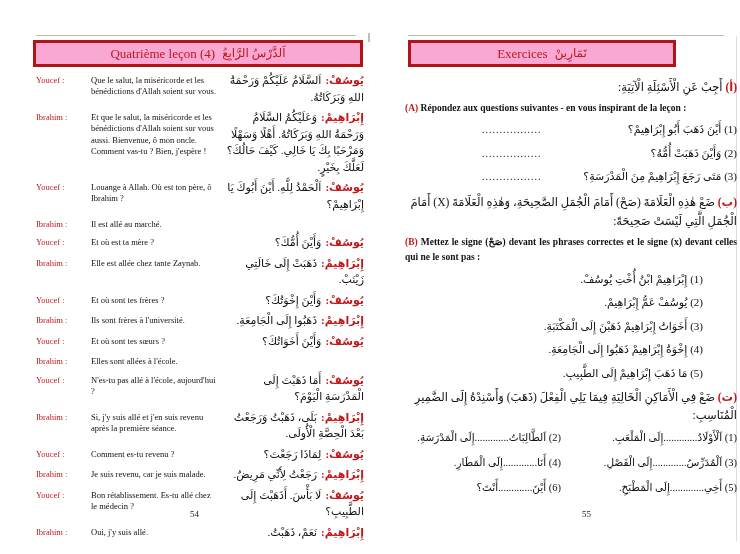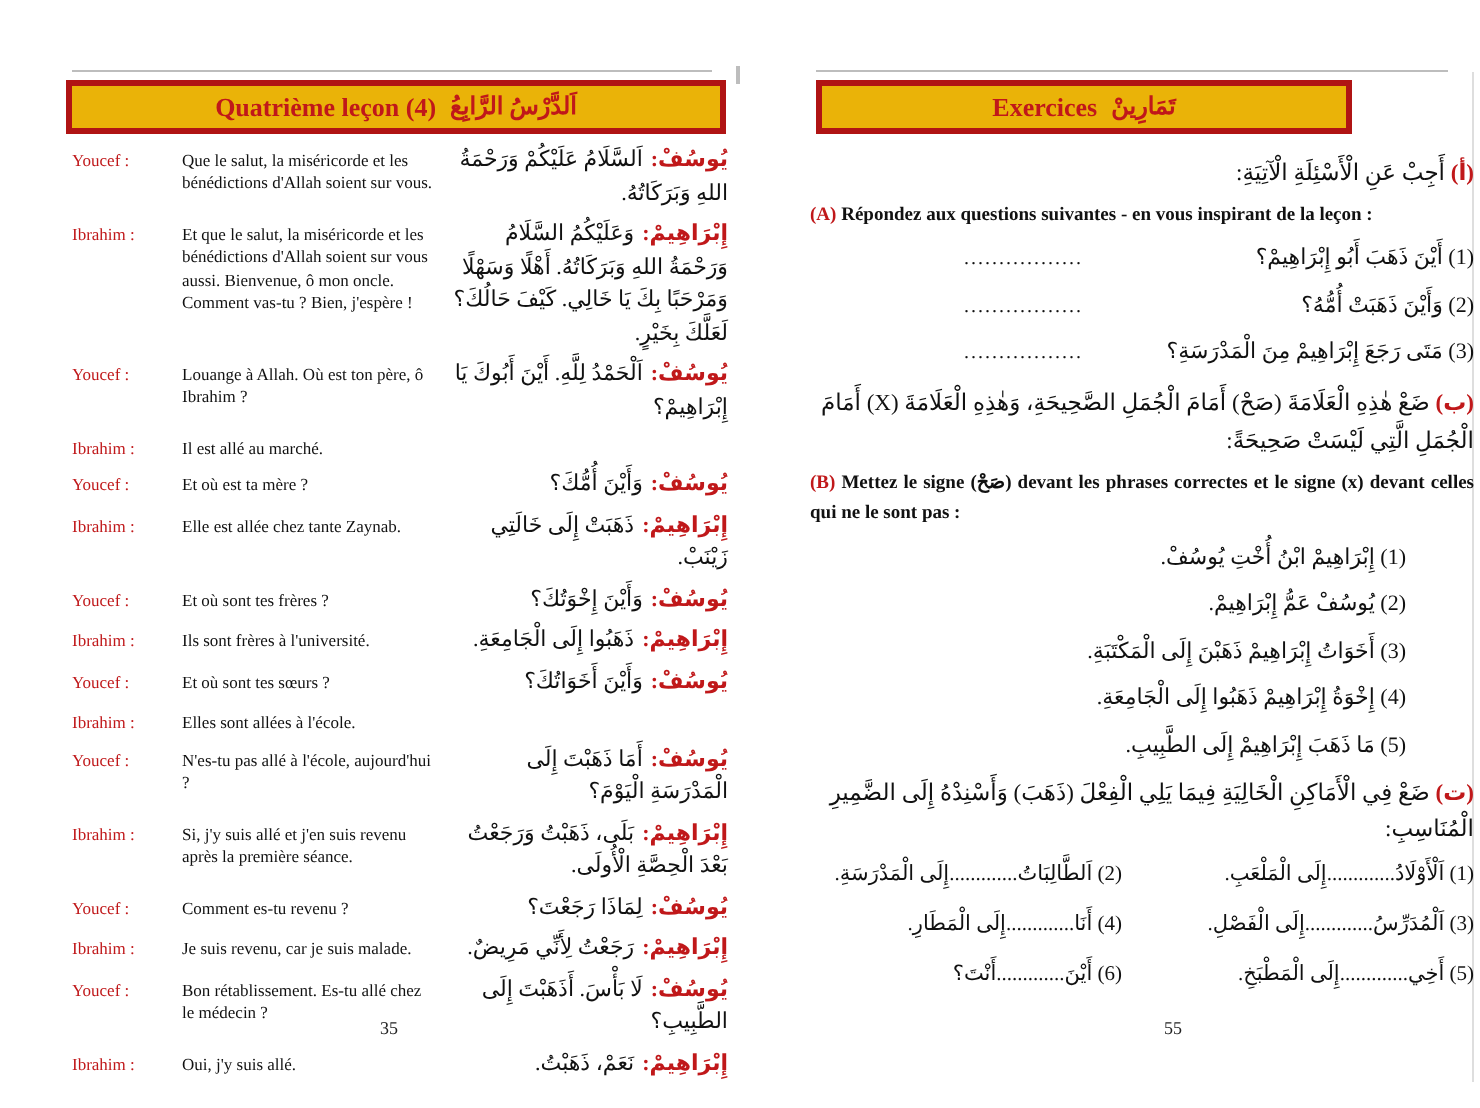--- a/index.html
+++ b/index.html
@@ -4,21 +4,21 @@
 <style>
   * { margin:0; padding:0; box-sizing:border-box; }
   body { background:#ffffff; font-family:"Liberation Serif","DejaVu Serif",serif; }
   .stage { position:relative; width:740px; height:554px; background:#ffffff; overflow:hidden; }
 
   .scan-line { position:absolute; background:#bdbdbd; }
   .page-right-edge { position:absolute; background:#dedede; }
 
   .title-box { position:absolute; top:40px; height:27px; border:3px solid #b01414;
                display:flex; align-items:center; justify-content:center; gap:7px;
-               color:#c0181a; font-weight:bold; font-size:13px; background:#eab308; }
+               color:#c0181a; font-weight:normal; font-size:13px; background:#f9a8d4; }
   .title-box .t-ar { font-size:12px; }
 
   
   .dialogue { position:absolute; left:36px; top:72px; width:328px; }
   .drow { display:flex; margin-bottom:4px; }
   .sp { flex:none; width:55px; color:#c0181a; font-weight:normal; font-size:8.5px; padding-top:3px; }
   .fr { flex:none; width:131px; font-size:8.5px; line-height:1.35; color:#111; padding-top:3px; padding-right:6px; }
   .ar { flex:1; direction:rtl; text-align:right; font-size:11px; line-height:1.5; color:#111;
         font-family:"Liberation Serif","DejaVu Sans",sans-serif; }
   .ar .nm { color:#c0181a; font-weight:bold; margin-left:4px; }
@@ -132,21 +132,21 @@
       <span class="fr">Bon rétablissement. Es-tu allé chez le médecin ?</span>
       <span class="ar"><span class="nm">يُوسُفْ:</span><span>لَا بَأْسَ. أَذَهَبْتَ إِلَى الطَّبِيبِ؟</span></span>
     </div>
     <div class="drow">
       <span class="sp">Ibrahim :</span>
       <span class="fr">Oui, j'y suis allé.</span>
       <span class="ar"><span class="nm">إِبْرَاهِيمْ:</span><span>نَعَمْ، ذَهَبْتُ.</span></span>
     </div>
   </div>
 
-  <div class="pagenum" style="left:190px;top:509px;">35</div>
+  <div class="pagenum" style="left:190px;top:509px;">54</div>
 
   <div class="title-box" style="left:408px;width:268px;">
     <span class="t-fr">Exercices</span>
     <span class="t-ar">تَمَارِينْ</span>
   </div>
 
   <div class="rpage">
 
     <div class="h-ar">
       <span class="lbl">(أ)</span> <span>أَجِبْ عَنِ الْأَسْئِلَةِ الْآتِيَةِ:</span>

